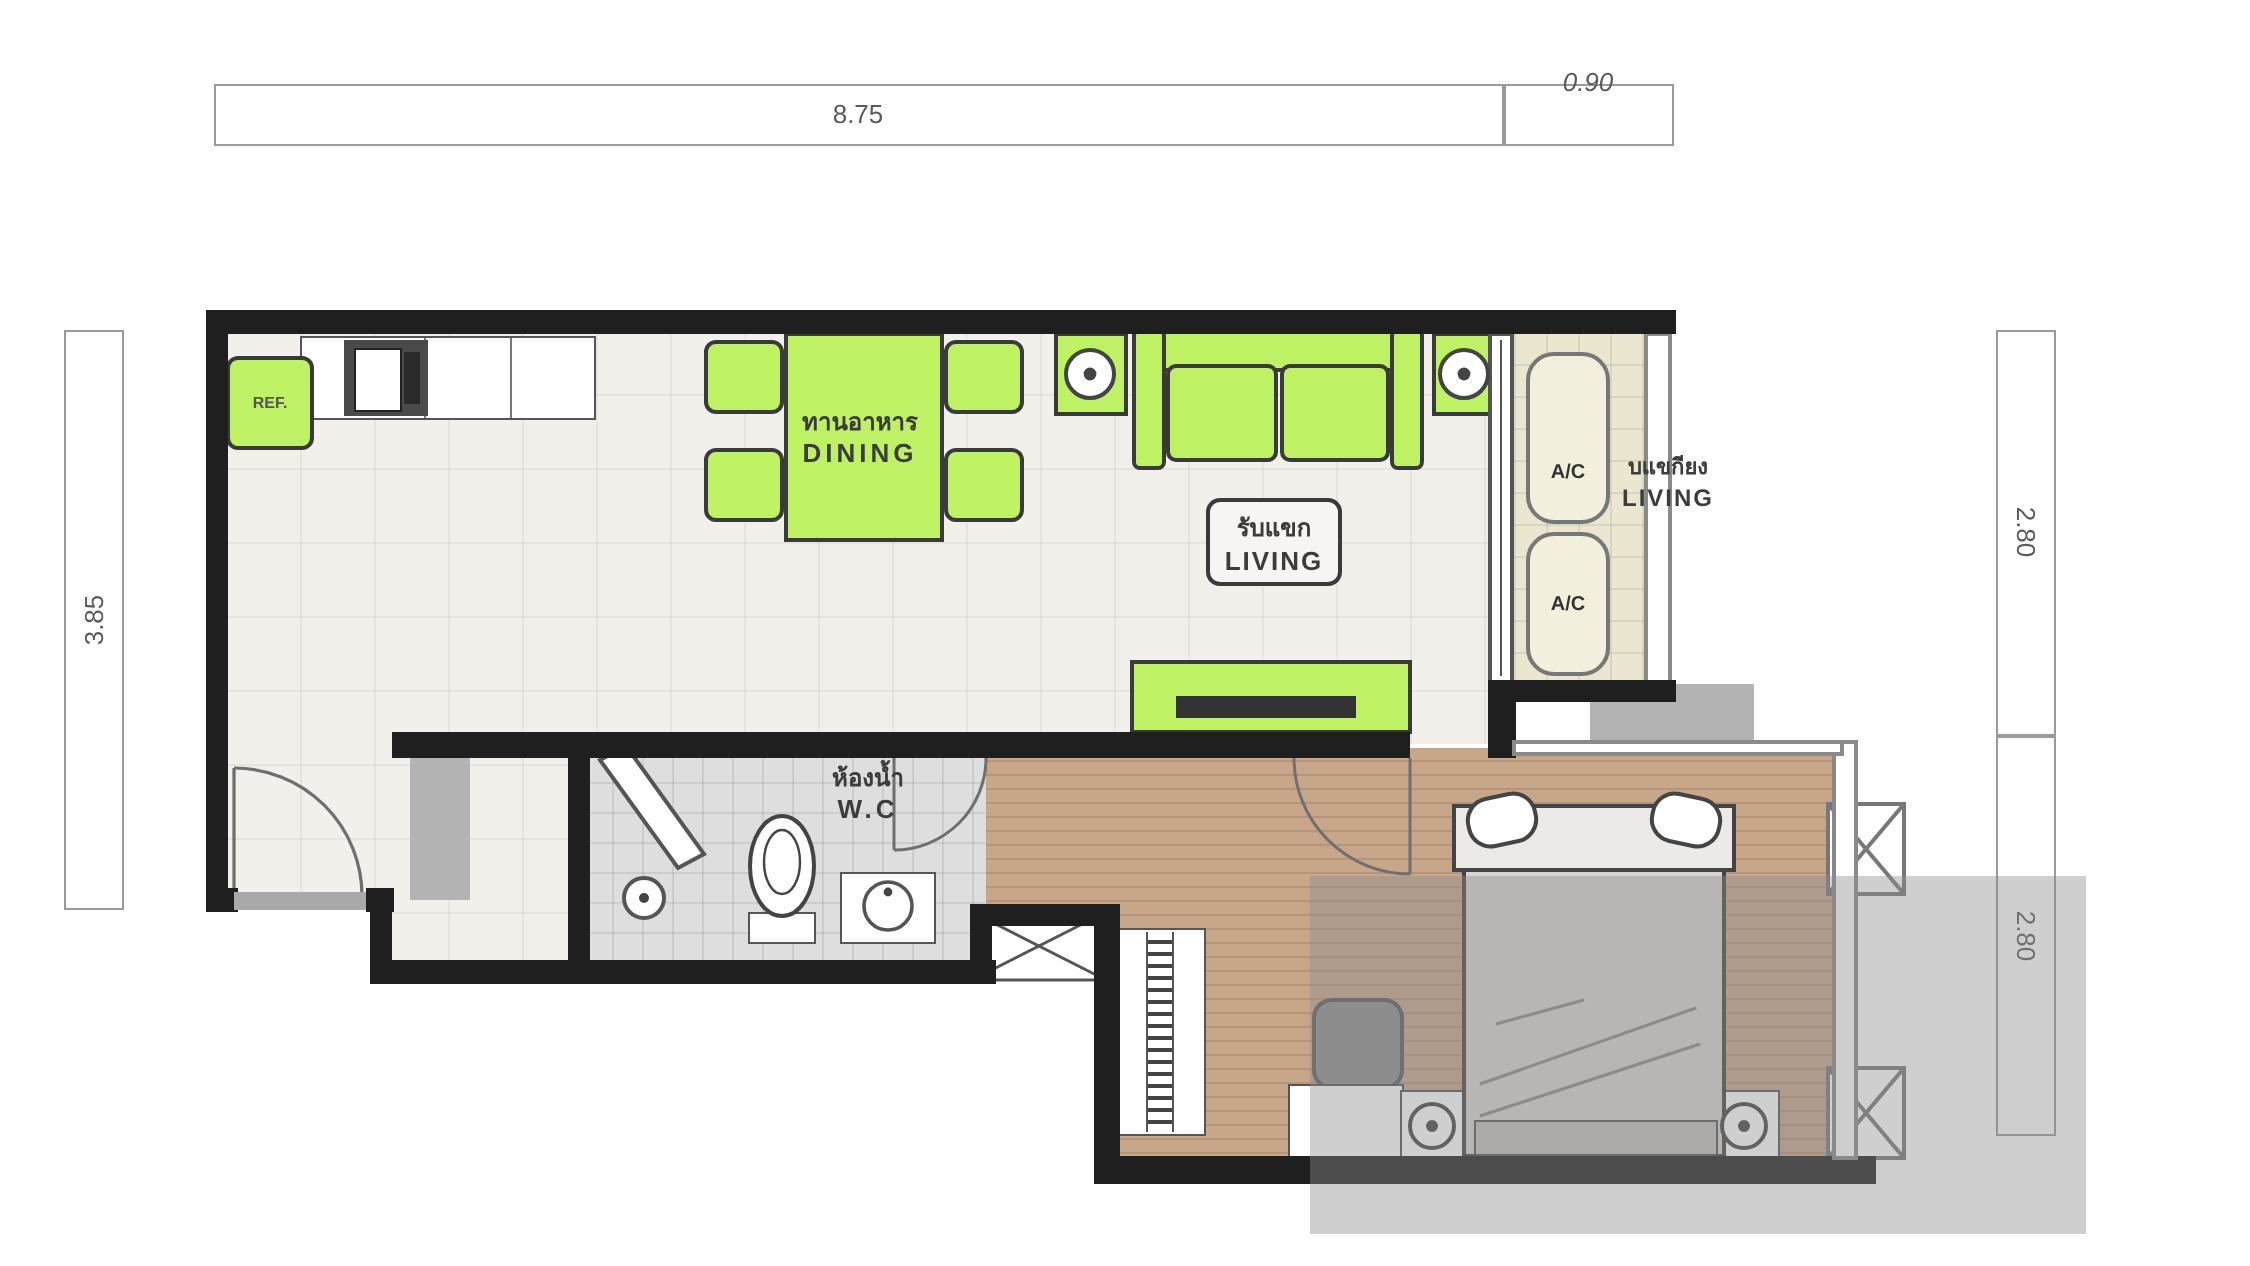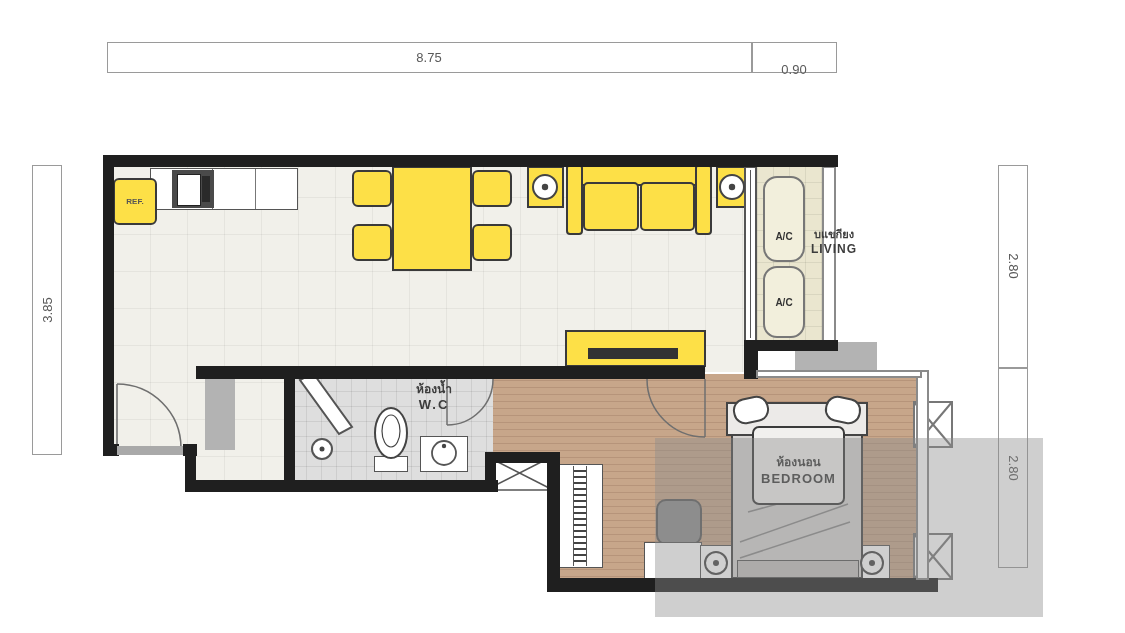--- a/index.html
+++ b/index.html
@@ -15,21 +15,21 @@
      background-size:37px 37px;}
   .floor-balcony{background-color:#eae6cf;
      background-image:linear-gradient(rgba(0,0,0,0.07) 1px,transparent 1px),
                       linear-gradient(90deg,rgba(0,0,0,0.07) 1px,transparent 1px);
      background-size:16px 16px;}
   .floor-wc{background-color:#dedede;
      background-image:linear-gradient(rgba(0,0,0,0.08) 1px,transparent 1px),
                       linear-gradient(90deg,rgba(0,0,0,0.08) 1px,transparent 1px);
      background-size:15px 15px;}
   .floor-wood{background:repeating-linear-gradient(180deg,#c7a68a 0 6px,#b6947a 6px 7px);}
-  .furn{position:absolute;background:#fde047;border:2px solid #3a3a3a;box-sizing:border-box;}
+  .furn{position:absolute;background:#bef264;border:2px solid #3a3a3a;box-sizing:border-box;}
   .furn-lt{position:absolute;background:#ffffff;border:1.5px solid #555;box-sizing:border-box;}
   .lbl{position:absolute;text-align:center;color:#3c3c3c;line-height:1.25;}
   .lbl .thai{font-size:12px;font-weight:bold;display:block;}
   .lbl .en{font-size:13px;font-weight:bold;letter-spacing:2px;display:block;}
   .dimbar{position:absolute;background:#ffffff;border:1.5px solid #9a9a9a;box-sizing:border-box;}
   .dimtext{position:absolute;font-size:13px;color:#5a5a5a;white-space:nowrap;}
   .labelbox{position:absolute;background:#f6f5f3;border:2px solid #3a3a3a;border-radius:7px;
             box-sizing:border-box;text-align:center;color:#3c3c3c;}
   svg.lineart{position:absolute;left:0;top:0;pointer-events:none;}
 </style>
@@ -177,37 +177,41 @@
   <div class="wall" style="left:196px;top:366px;width:509px;height:13px;"></div>
   <div class="wall" style="left:744px;top:340px;width:14px;height:39px;"></div>
   <div class="wall" style="left:744px;top:340px;width:94px;height:11px;"></div>
   <div class="wall" style="left:485px;top:452px;width:75px;height:11px;"></div>
   <div class="wall" style="left:485px;top:452px;width:11px;height:40px;"></div>
   <div class="wall" style="left:547px;top:452px;width:13px;height:140px;"></div>
   <div class="wall" style="left:547px;top:578px;width:391px;height:14px;"></div>
   <div class="thinwall" style="left:916px;top:370px;width:13px;height:210px;"></div>
   <div class="thinwall" style="left:756px;top:370px;width:166px;height:8px;"></div>
 
+  <div class="lbl" style="left:365px;top:204px;width:130px;">
+    <span class="thai">ทานอาหาร</span>
+    <span class="en">DINING</span>
+  </div>
+  <div class="labelbox" style="left:603px;top:249px;width:68px;height:44px;padding-top:3px;">
+    <span class="thai" style="display:block;font-size:12px;font-weight:bold;">รับแขก</span>
+    <span class="en" style="display:block;font-size:13px;font-weight:bold;letter-spacing:1px;">LIVING</span>
+  </div>
   <div class="lbl" style="left:788px;top:228px;width:92px;">
     <span class="thai" style="font-size:11px;">บแขกียง</span>
     <span class="en" style="font-size:12px;letter-spacing:1px;">LIVING</span>
   </div>
   <div class="lbl" style="left:392px;top:382px;width:84px;">
     <span class="thai">ห้องน้ำ</span>
     <span class="en">W.C</span>
   </div>
-  <div class="labelbox" style="left:752px;top:426px;width:93px;height:79px;padding-top:24px;background:#f1f0ee;">
-    <span class="thai" style="display:block;font-size:12px;font-weight:bold;">ห้องนอน</span>
-    <span class="en" style="display:block;font-size:13px;font-weight:bold;letter-spacing:1px;">BEDROOM</span>
-  </div>
 
   <div class="dimbar" style="left:107px;top:42px;width:730px;height:31px;"></div>
   <div class="abs" style="left:751px;top:43px;width:1.5px;height:29px;background:#9a9a9a;"></div>
   <div class="dimtext" style="left:429px;top:57px;transform:translate(-50%,-50%);">8.75</div>
-  <div class="dimtext" style="left:794px;top:69px;transform:translate(-50%,-50%);">0.90</div>
+  <div class="dimtext" style="left:794px;top:41px;transform:translate(-50%,-50%);font-style:italic;">0.90</div>
 
   <div class="dimbar" style="left:32px;top:165px;width:30px;height:290px;"></div>
   <div class="dimtext" style="left:47px;top:310px;transform:translate(-50%,-50%) rotate(-90deg);">3.85</div>
 
   <div class="dimbar" style="left:998px;top:165px;width:30px;height:203px;"></div>
   <div class="dimtext" style="left:1013px;top:266px;transform:translate(-50%,-50%) rotate(90deg);">2.80</div>
   <div class="dimbar" style="left:998px;top:368px;width:30px;height:200px;"></div>
   <div class="dimtext" style="left:1013px;top:468px;transform:translate(-50%,-50%) rotate(90deg);">2.80</div>
 
   <div class="abs" style="left:655px;top:438px;width:388px;height:179px;background:rgba(140,140,140,0.42);"></div>

